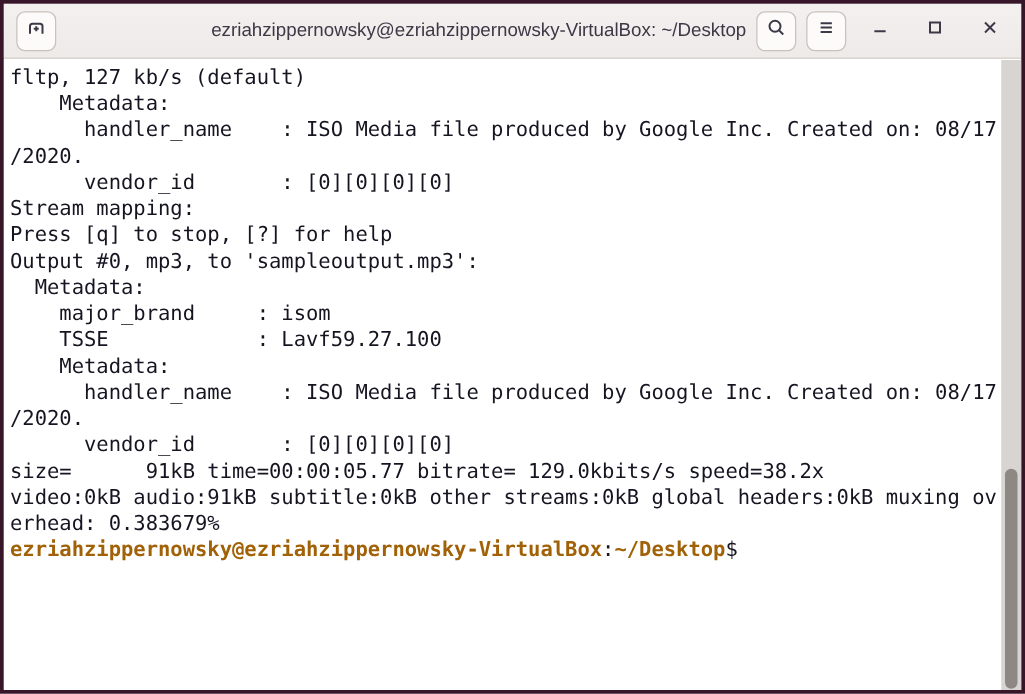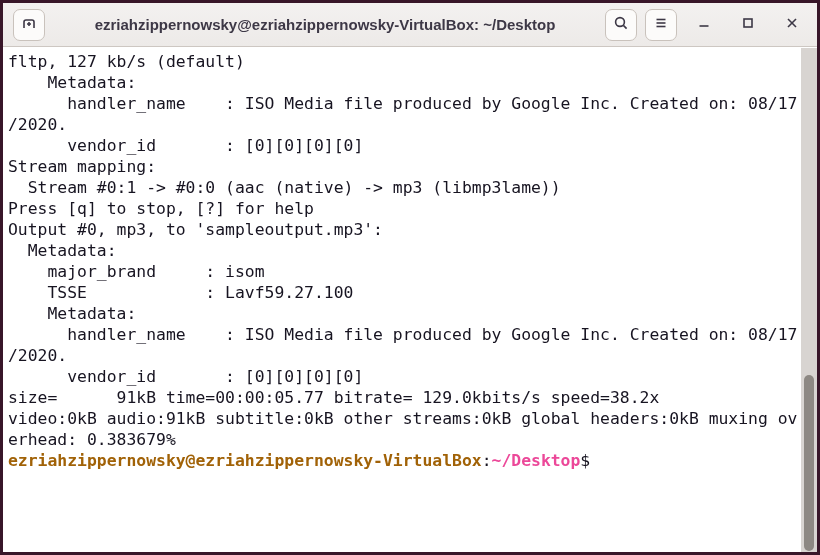--- a/index.html
+++ b/index.html
@@ -26,22 +26,22 @@
     width: 32px; height: 32px;
     background: #fcfbfa;
     border: 1px solid #c9c2bc;
     border-radius: 7px;
     display: flex; align-items: center; justify-content: center;
     flex: 0 0 auto;
     cursor: pointer;
   }
   .tb-title {
     flex: 1 1 auto;
-    text-align: center;
-    font-weight: bold;
+    text-align: right;
+    font-weight: normal;
     font-size: 15px;
     color: #3d3846;
     white-space: nowrap;
     overflow: hidden;
   }
   .win-controls {
     display: flex; align-items: center; gap: 14px; flex: 0 0 auto;
     margin-left: 4px;
   }
   .ctrl {
@@ -62,21 +62,21 @@
   .tline {
     font-family: "DejaVu Sans Mono", monospace;
     font-size: 16.4px;
     line-height: 21px;
     color: #171421;
     white-space: pre;
   }
   .prompt-line { white-space: pre; }
   .prompt-user { color: #a16207; font-weight: bold; }
   .prompt-colon { color: #171421; }
-  .prompt-path { color: #ec4899; font-weight: bold; }
+  .prompt-path { color: #a16207; font-weight: bold; }
   .prompt-dollar { color: #171421; }
   
   .scroll-track {
     position: absolute;
     top: 45px; right: 0; bottom: 0;
     width: 16px;
     background: #d8d4d1;
   }
   .scroll-thumb {
     position: absolute;
@@ -151,21 +151,20 @@
     </div>
   </div>
 
   <div class="terminal">
     <div class="tline">fltp, 127 kb/s (default)</div>
     <div class="tline">    Metadata:</div>
     <div class="tline">      handler_name    : ISO Media file produced by Google Inc. Created on: 08/17</div>
     <div class="tline">/2020.</div>
     <div class="tline">      vendor_id       : [0][0][0][0]</div>
     <div class="tline">Stream mapping:</div>
-    <div class="tline">  Stream #0:1 -&gt; #0:0 (aac (native) -&gt; mp3 (libmp3lame))</div>
     <div class="tline">Press [q] to stop, [?] for help</div>
     <div class="tline">Output #0, mp3, to 'sampleoutput.mp3':</div>
     <div class="tline">  Metadata:</div>
     <div class="tline">    major_brand     : isom</div>
     <div class="tline">    TSSE            : Lavf59.27.100</div>
     <div class="tline">    Metadata:</div>
     <div class="tline">      handler_name    : ISO Media file produced by Google Inc. Created on: 08/17</div>
     <div class="tline">/2020.</div>
     <div class="tline">      vendor_id       : [0][0][0][0]</div>
     <div class="tline">size=      91kB time=00:00:05.77 bitrate= 129.0kbits/s speed=38.2x</div>

